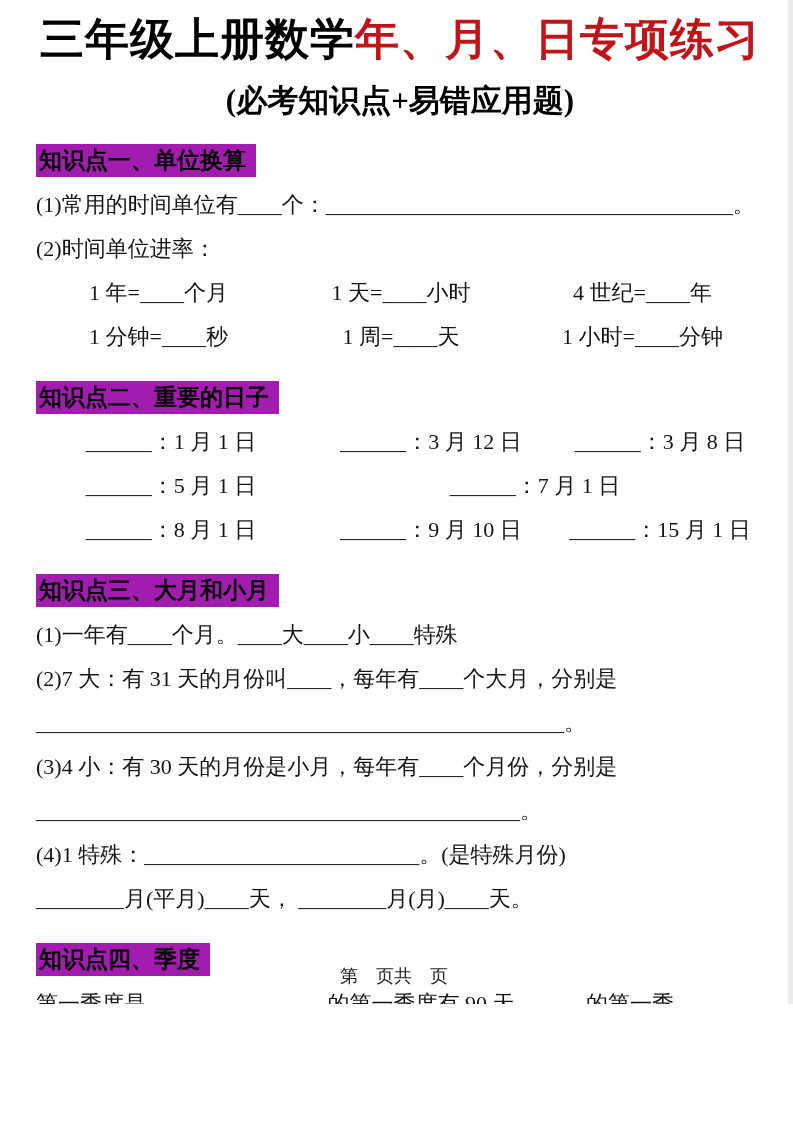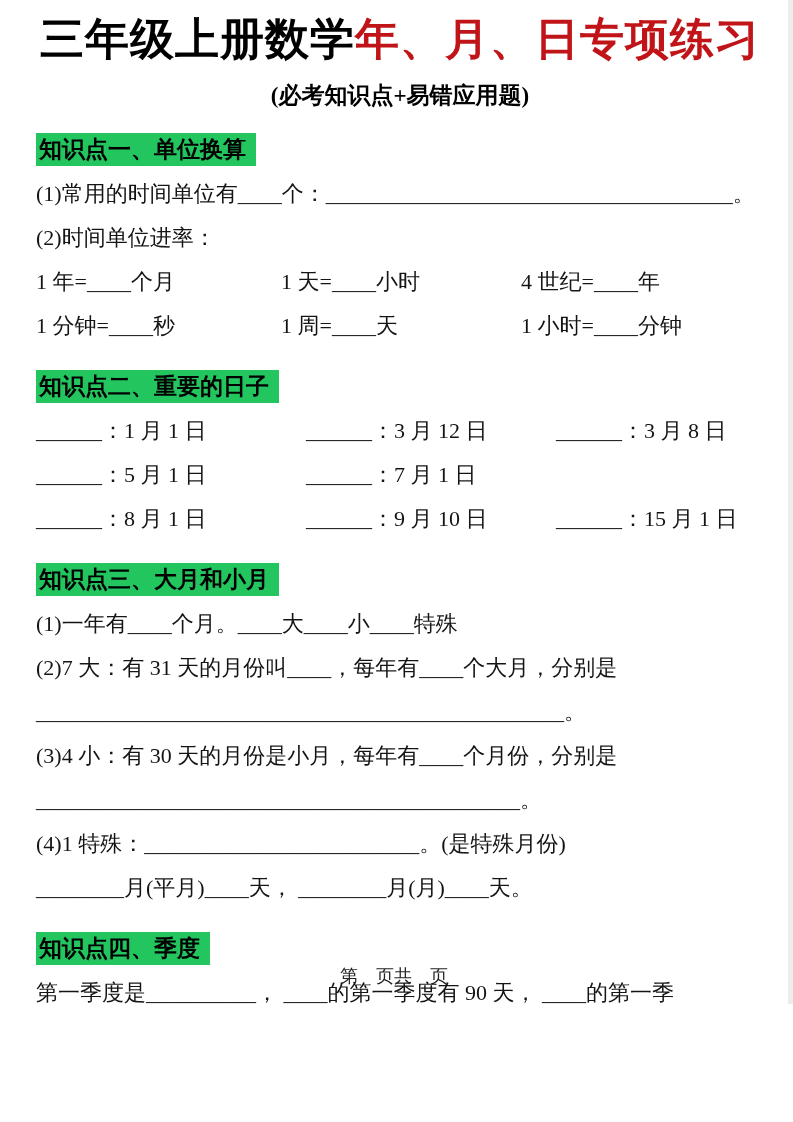--- a/index.html
+++ b/index.html
@@ -24,41 +24,41 @@
     line-height: 58px;
     letter-spacing: 1px;
     color: #000000;
     white-space: nowrap;
   }
   .title .t-red { color: #c01418; }
   .subtitle {
     margin-top: 12px;
     text-align: center;
     font-weight: bold;
-    font-size: 23px;
+    font-size: 31px;
     color: #000000;
   }
   .sec-heading { margin: 22px 0 6px 0; }
   .sec-heading .hl {
     display: inline-block;
-    background: #22c55e;
+    background: #a21caf;
     font-family: "Liberation Sans", "DejaVu Sans", sans-serif;
     font-weight: bold;
     font-size: 23px;
     line-height: 30px;
     padding: 1px 10px 2px 3px;
     color: #000000;
   }
   .line {
     font-size: 22px;
     line-height: 28px;
     padding: 8px 0;
     white-space: nowrap;
   }
-  .row3 { display: flex; }
+  .row3 { display: flex; text-align: center; }
   .units .c1 { width: 245px; }
   .units .c2 { width: 240px; }
   .units .c3 { flex: 1; }
   .dates .c1 { width: 270px; }
   .dates .c2 { width: 250px; }
   .dates .c3 { flex: 1; }
   .footer {
     position: absolute;
     left: 0; right: 0;
     bottom: 16px;

